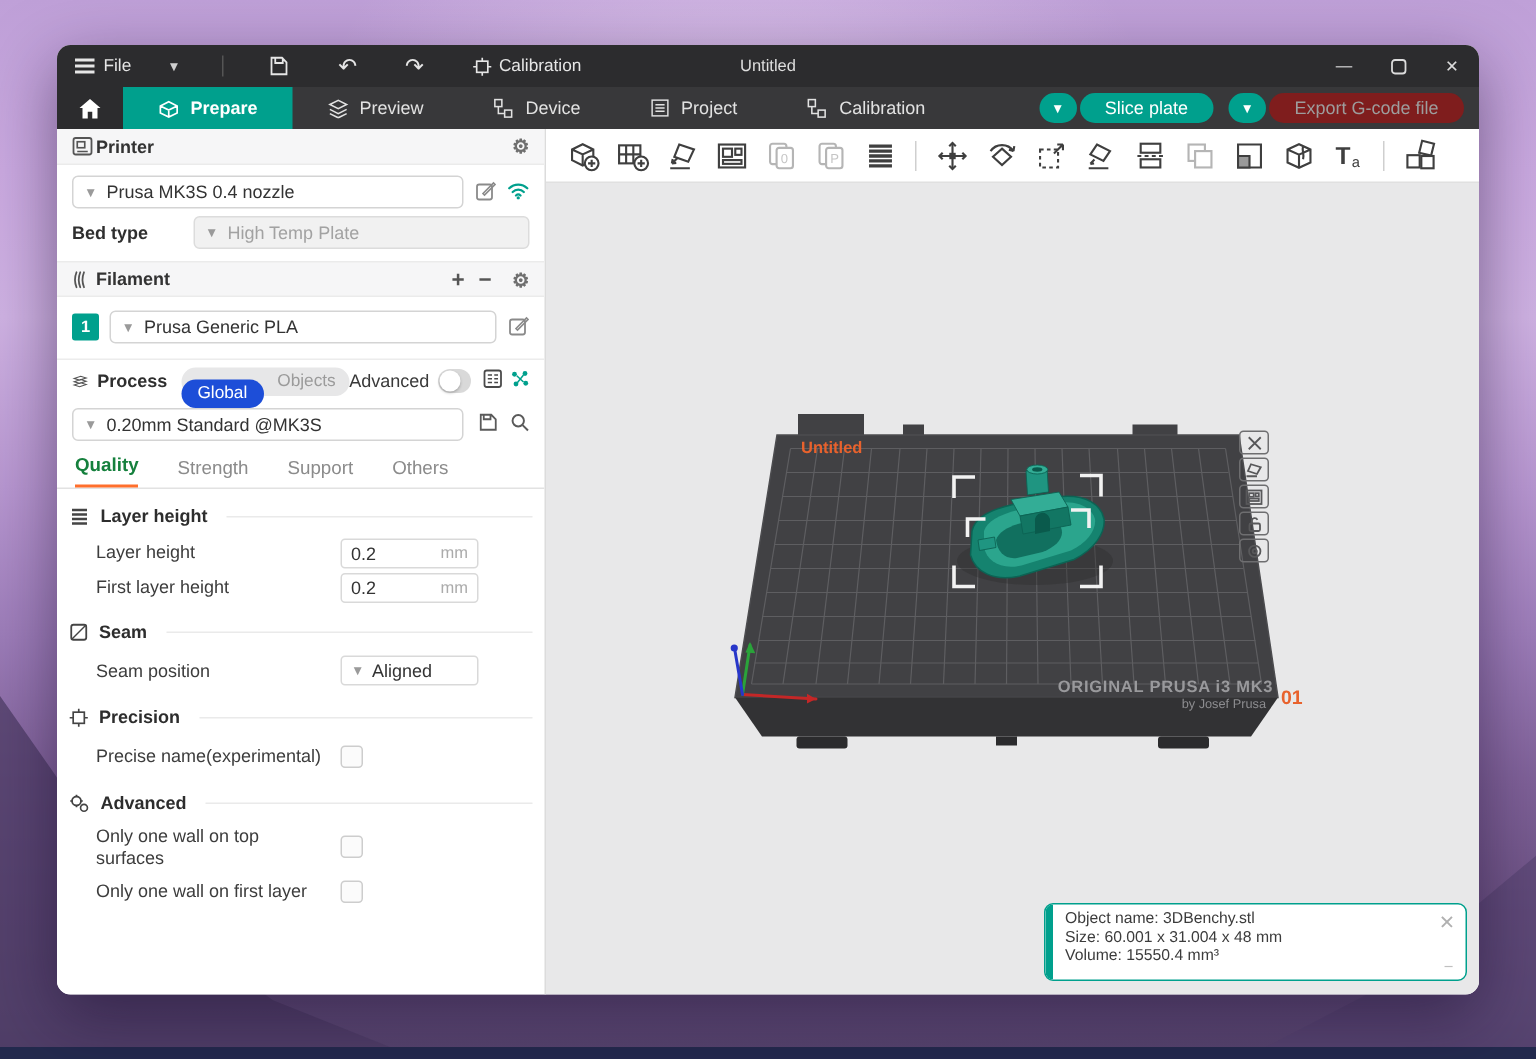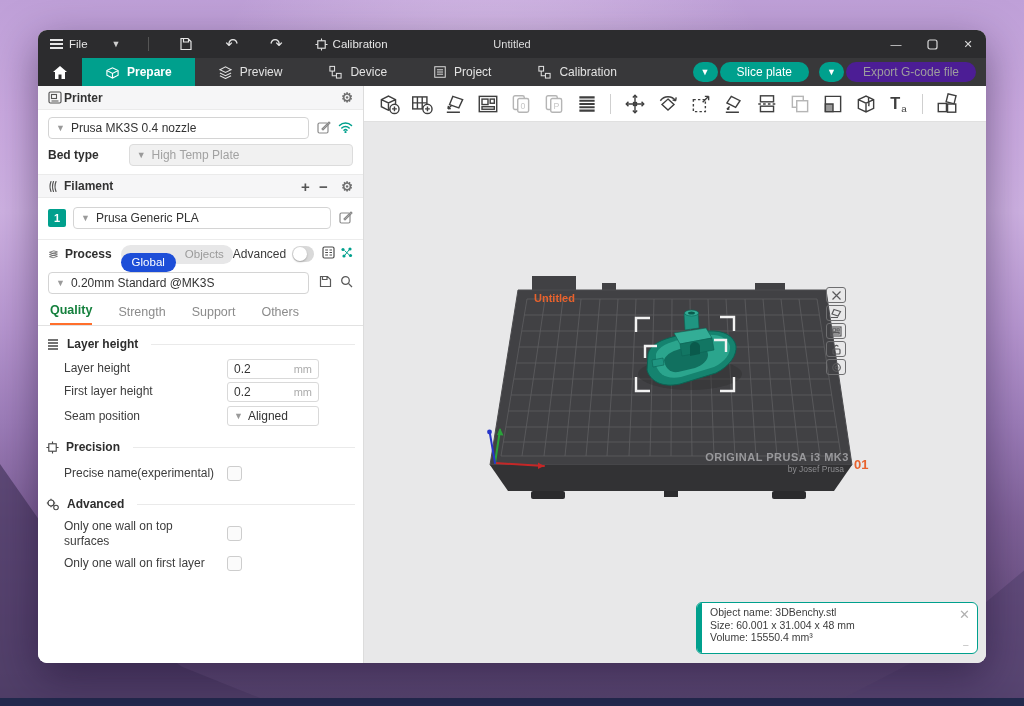--- a/index.html
+++ b/index.html
@@ -37,21 +37,21 @@
   .tabbar { height:28px; background:#38383a; display:flex; align-items:stretch; flex:none; }
   .home-btn { width:44px; display:flex; align-items:center; justify-content:center; background:#2c2c2e; }
   .tab { display:flex; align-items:center; gap:7px; padding:0 23px; color:#e2e2e2; font-size:12px; }
   .tab.active { background:#00a08d; color:#fff; font-weight:bold; }
   .tab svg { flex:none; }
   .actions { margin-left:auto; display:flex; align-items:center; gap:2px; padding-right:10px; }
   .chev-pill { width:25px; height:20px; border-radius:10px; background:#00a08d; color:#fff;
     display:flex; align-items:center; justify-content:center; font-size:9px; margin-left:8px; }
   .pill { height:20px; border-radius:10px; display:flex; align-items:center; padding:0 17px; font-size:12px; }
   .pill.slice { background:#00a08d; color:#fff; }
-  .pill.export { background:#4c1d95; color:#9d9d9d; }
+  .pill.export { background:#7f1d1d; color:#9d9d9d; }
 
   
   .main { flex:1; display:flex; min-height:0; }
   .sidebar { width:326px; flex:none; background:#fff; border-right:1px solid #dcdcdc; font-size:12px; color:#3a3a3a; overflow:hidden; }
   .viewcol { flex:1; display:flex; flex-direction:column; min-width:0; }
 
   
   .sec-strip { height:24px; background:#f6f6f7; border-top:1px solid #ebebeb; border-bottom:1px solid #ebebeb;
     display:flex; align-items:center; padding:0 10px; gap:2px; font-weight:bold; color:#333; }
   .sec-strip .sp { flex:1; }
@@ -342,20 +342,28 @@
         </div>
       </div>
       <div class="srow">
         <span class="rl">First layer height</span>
         <div class="valbox">
           <span>0.2</span>
           <span class="unit">mm</span>
         </div>
       </div>
 
+      <div class="shead">
+        <svg width="13" height="13" viewBox="0 0 13 13">
+            <rect x="1.5" y="1.5" width="10" height="10" rx="1.5" fill="none" stroke="#444" stroke-width="1.2"></rect>
+            <path d="M1.5 11.5 L11.5 1.5" stroke="#444" stroke-width="1"></path>
+          </svg>
+        <span>Seam</span>
+        <span class="hr"></span>
+      </div>
       <div class="srow" style="min-height:26px;">
         <span class="rl">Seam position</span>
         <div class="selbox">
           <span class="dn">▼</span>
           <span>Aligned</span>
         </div>
       </div>
 
       <div class="shead">
         <svg width="13" height="13" viewBox="0 0 14 14">

